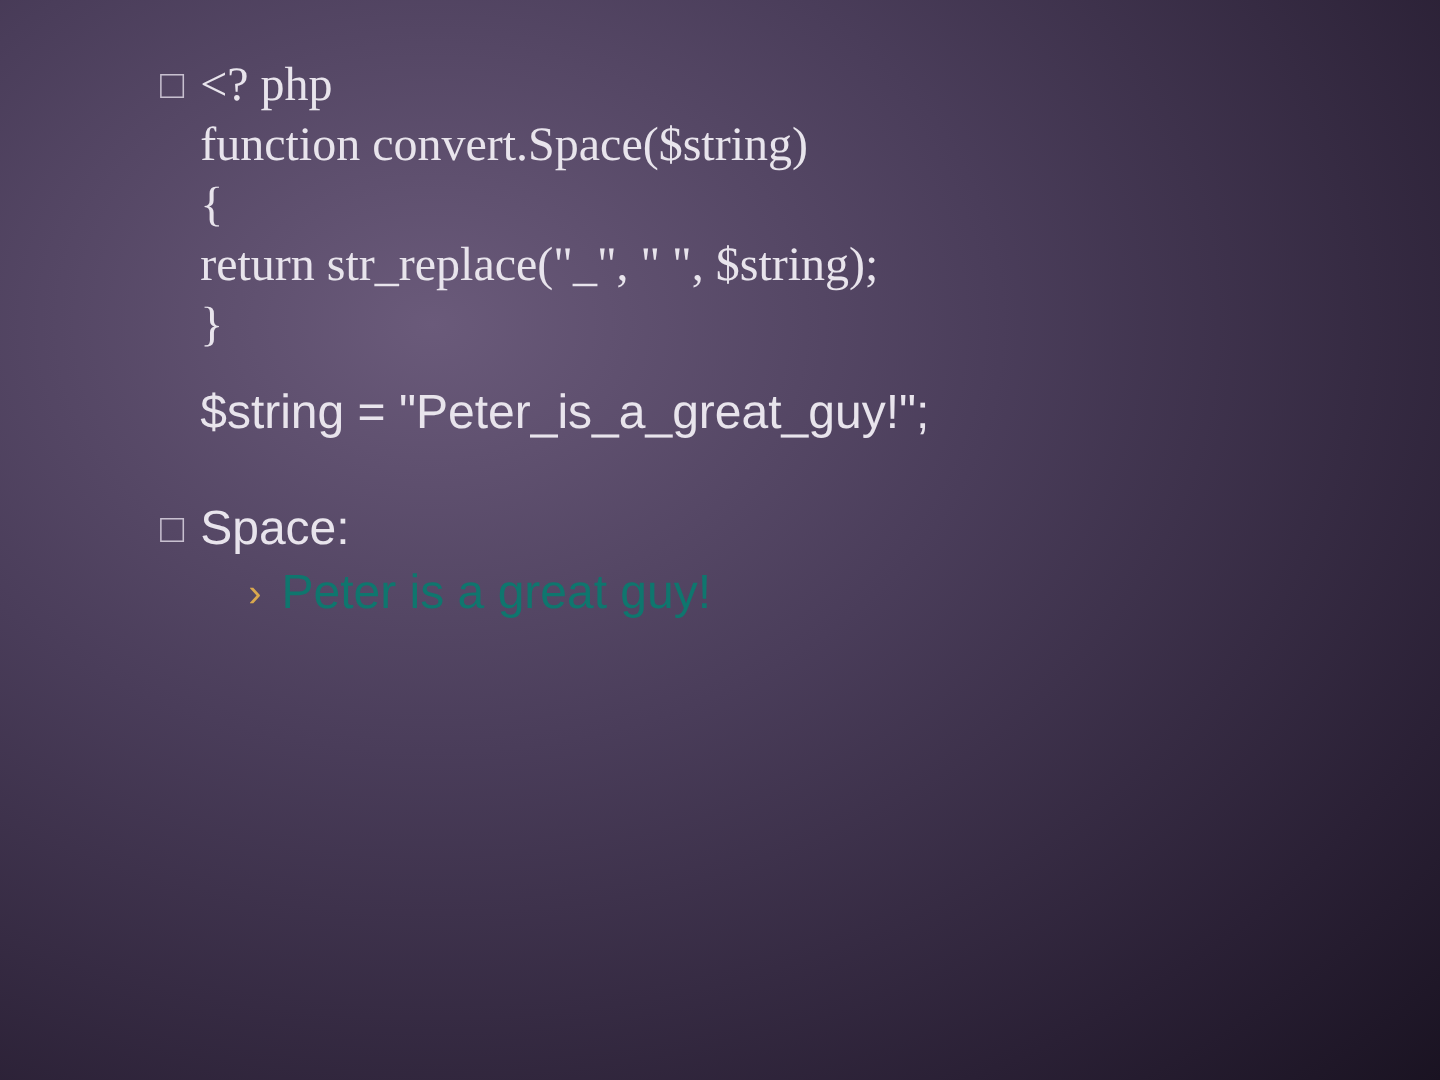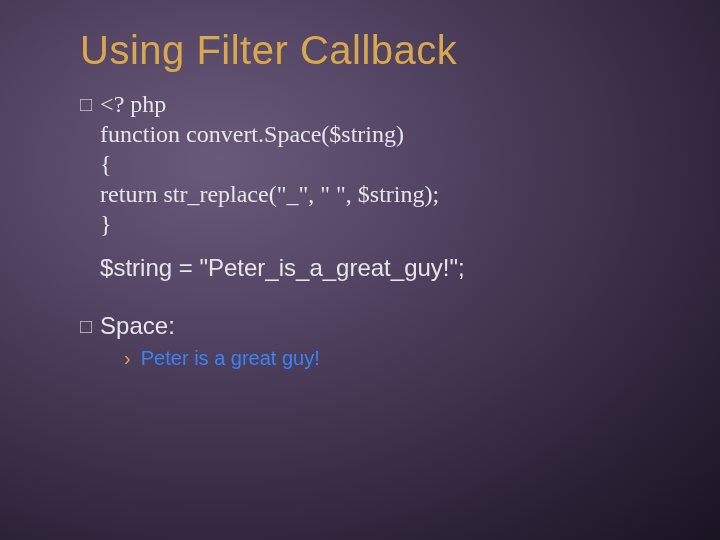--- a/index.html
+++ b/index.html
@@ -59,34 +59,33 @@
   }
   .sub-marker {
     flex: 0 0 auto;
     font-size: 20px;
     line-height: 26px;
     color: #d9a84e;
     margin-right: 10px;
   }
   .sub-body {
     flex: 1 1 auto;
-    font-size: 20px;
+    font-size: 24px;
     line-height: 26px;
-    color: #3b82f6;
+    color: #0f766e;
   }
   .block2 {
     margin-top: 14px;
   }
 </style>
 </head>
 <body>
 
 <div class="slide">
 
-  <h1 class="title">Using Filter Callback</h1>
 
   <div class="bullet-row">
     <div class="bullet-marker">□</div>
     <div class="bullet-body">
       <div class="code-para" style="white-space: pre-line; font-family: Liberation Serif, serif;">&lt;? php
 function convert.Space($string)
 {
 return str_replace("_", " ", $string);
 }</div>
       <div class="code-para" style="white-space: pre-line;">$string = "Peter_is_a_great_guy!";</div>

